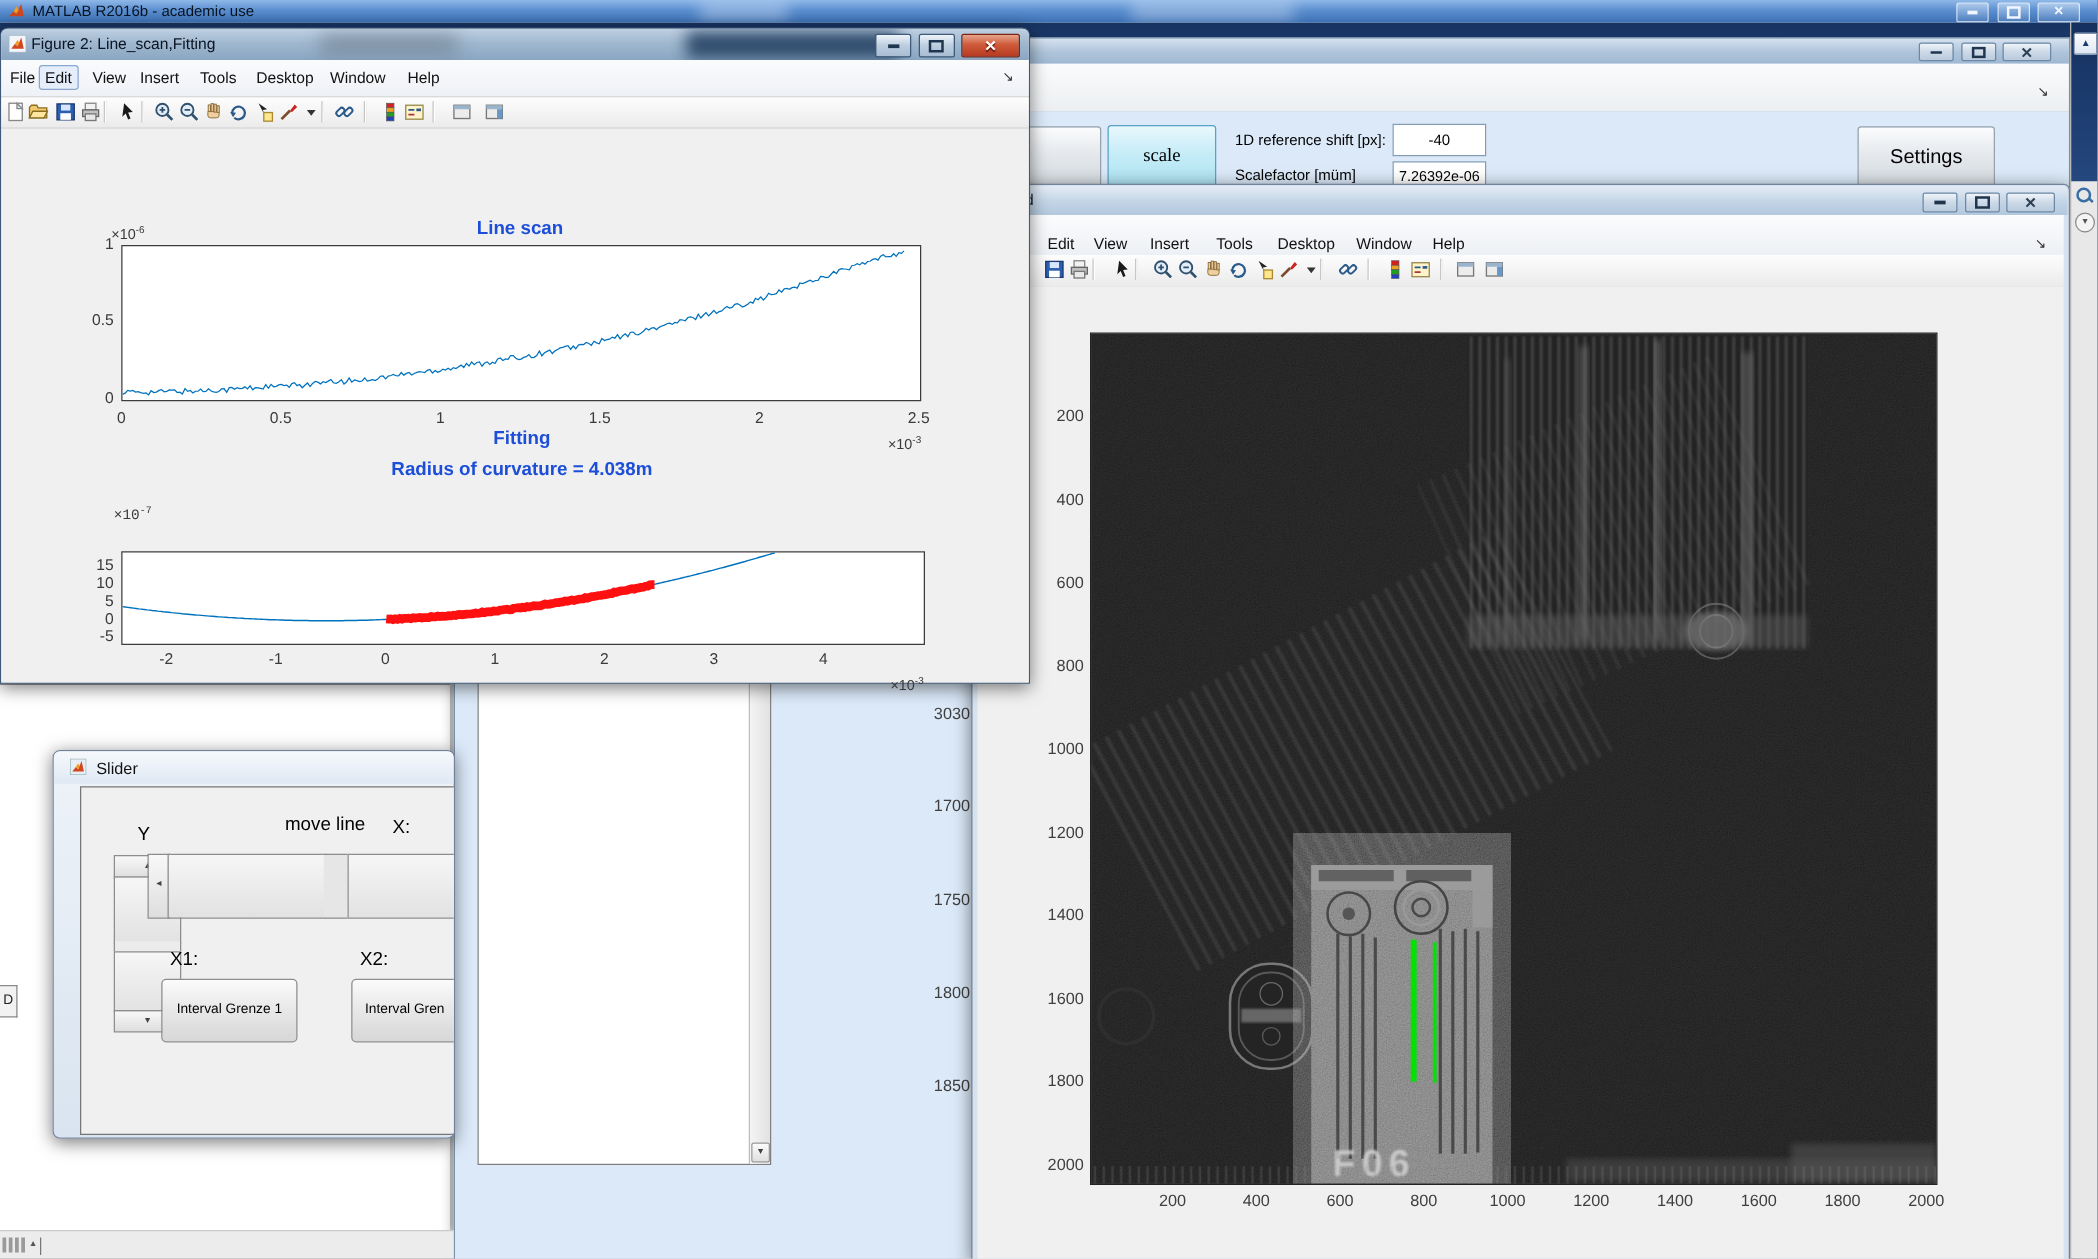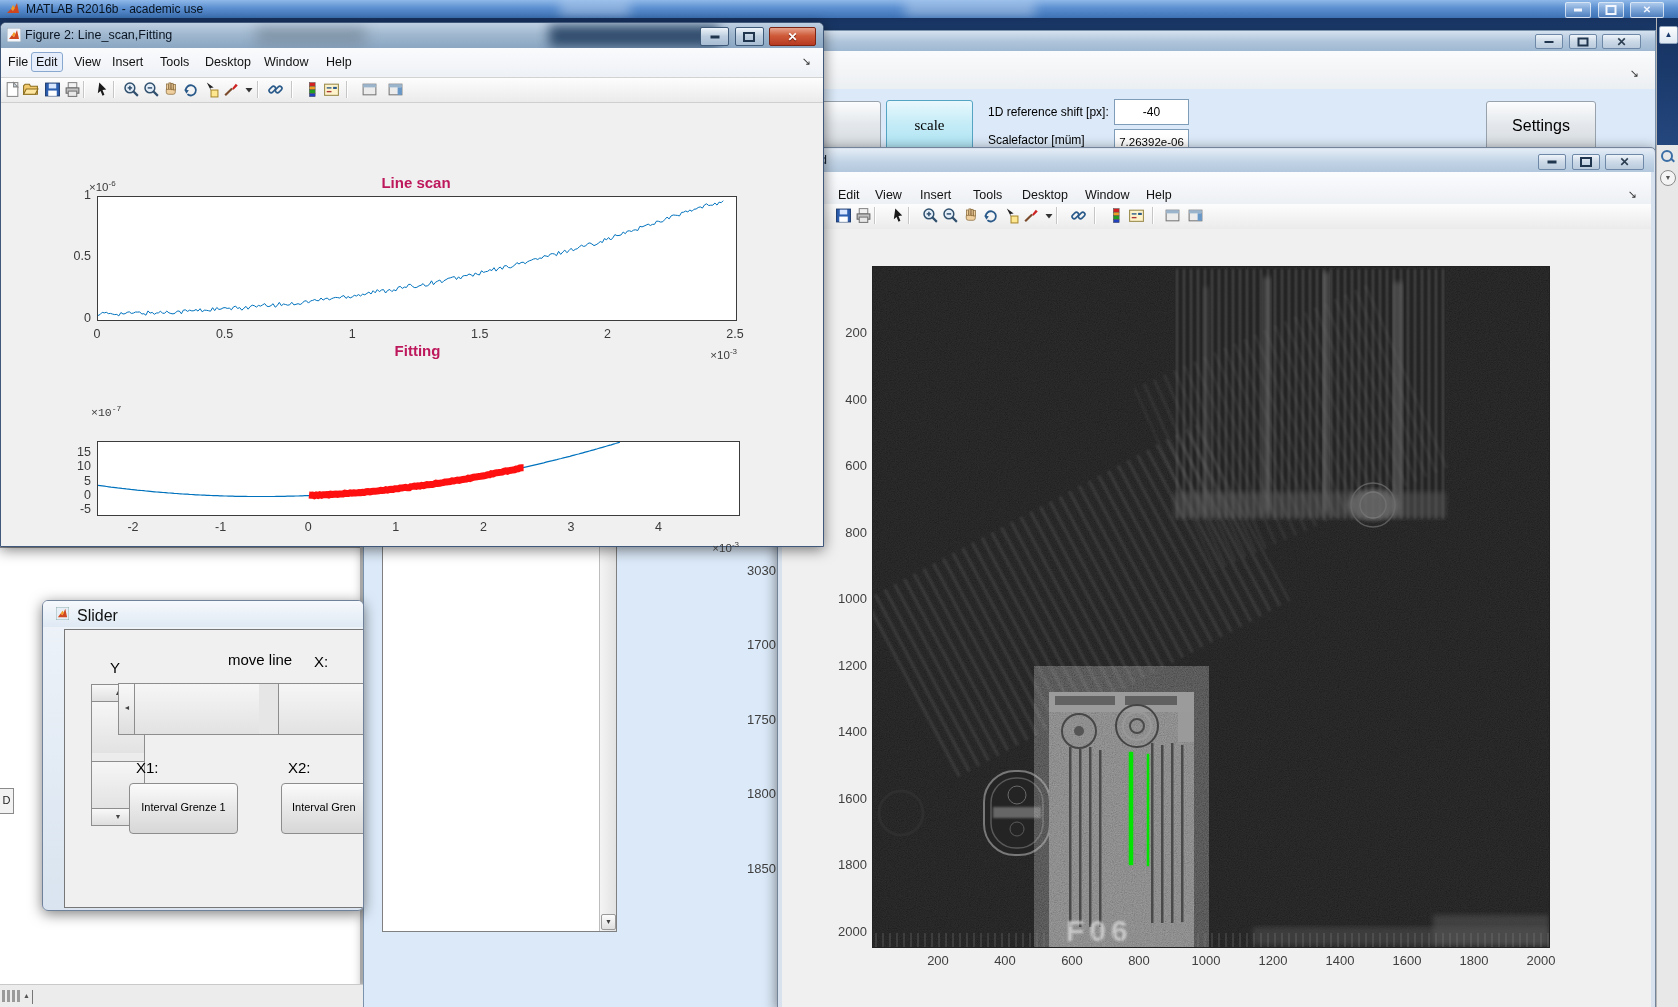--- a/index.html
+++ b/index.html
@@ -43,21 +43,21 @@
   .fcb .g{position:absolute;left:50%;top:50%;transform:translate(-50%,-50%);}
   .fcb .g-min2{width:9px;height:3px;background:#20364e;}
   .fcb .g-box2{width:8px;height:6px;border:2px solid #20364e;}
   .fcb .g-x{color:#fff;font-size:12px;font-weight:bold;line-height:12px;text-shadow:0 1px 1px #5e1206;}
   #fig2-menubar{position:absolute;left:0;top:25px;width:100%;height:29px;
     background:linear-gradient(#fafbfd,#eef1f6);border-bottom:1px solid #d2d2d2;}
   #fig2-toolbar{position:absolute;left:0;top:55px;width:100%;height:24px;
     background:linear-gradient(#fdfdfd,#ebebeb);border-bottom:1px solid #cfcfcf;}
   #fig2-canvas{position:absolute;left:0;top:80px;width:100%;height:443px;background:#f0f0f0;}
   .axes-box{position:absolute;background:#fff;border:1px solid #3c3c3c;}
-  .plot-title{position:absolute;font-weight:bold;font-size:15px;color:#be185d;text-align:center;}
+  .plot-title{position:absolute;font-weight:bold;font-size:15px;color:#1d4ed8;text-align:center;}
   .tick-label{position:absolute;font-size:12.5px;color:#3a3a3a;}
   .mult-label{position:absolute;font-size:11.5px;color:#3a3a3a;}
   
   #dwin{left:777px;top:147px;width:877px;height:860px;border:1px solid #72839a;
     border-radius:5px 5px 0 0;background:#d7e2ee;}
   #dwin-titlebar{position:absolute;left:1px;top:1px;right:1px;height:23px;border-radius:4px 4px 0 0;
     background:linear-gradient(#e3ecf6,#c2d4e6 55%,#b3c8dd);}
   #dwin-title-text{position:absolute;left:41px;top:4px;font-size:12.5px;color:#15202e;}
   .fcb.inactive{background:linear-gradient(#eff4f9,#ccd9e7 50%,#bacbdd);border-color:#6d89a7;}
   .fcb .g-x2{color:#2c3e52;font-size:12px;font-weight:bold;line-height:12px;}
@@ -85,21 +85,21 @@
   #gui-list-scroll{position:absolute;right:0;top:0;width:16px;bottom:0;
     background:linear-gradient(90deg,#f4f4f4,#e2e2e2);border-left:1px solid #bdbdbd;}
   .scroll-btn{position:absolute;left:1px;width:13px;height:14px;border:1px solid #9a9a9a;border-radius:2px;
     background:linear-gradient(#fcfcfc,#dfdfdf);color:#3f3f3f;font-size:7px;text-align:center;line-height:13px;}
   .gui-axlabel{position:absolute;width:80px;text-align:right;font-size:13px;color:#3f3f3f;}
   
   #sliderwin{left:42px;top:600px;width:320px;height:309px;border:1px solid #70819a;border-radius:6px;
     background:linear-gradient(#eef3f9,#d9e4f0);overflow:hidden;}
   #slider-titlebar{position:absolute;left:0;top:0;width:100%;height:26px;
     background:linear-gradient(#f6f9fc,#dfe9f4);}
-  #slider-title-text{position:absolute;left:34px;top:6px;font-size:16px;color:#111;}
+  #slider-title-text{position:absolute;left:34px;top:6px;font-size:13px;color:#111;}
   #slider-panel{position:absolute;left:21px;top:28px;width:310px;height:277px;background:#f0f0f0;border:1px solid #777;}
   .sl-label{position:absolute;font-size:15px;color:#000;}
   .sl-btn{position:absolute;border:1px solid #8d8d8d;border-radius:4px;text-align:center;
     background:linear-gradient(#fbfbfb,#e9e9e9 45%,#d7d7d7);color:#000;overflow:hidden;white-space:nowrap;}
   .sl-box{position:absolute;border:1px solid #8d8d8d;background:linear-gradient(#f6f6f6,#e2e2e2);}
   .sl-arrowbtn{position:absolute;border:1px solid #8d8d8d;background:linear-gradient(#f8f8f8,#dedede);
     color:#444;text-align:center;}
   
   #left-white-win{left:0;top:547px;width:360px;height:437px;background:#fff;border-top:1px solid #9a9a9a;box-shadow:2px 0 6px rgba(0,0,0,.25);}
   #dock-tab-d{left:0;top:788px;width:13px;height:24px;background:#f2f2f2;border:1px solid #8a8a8a;border-left:none;
@@ -561,20 +561,21 @@
           <div class="tick-label" style="left: 203.6px; top: 224px; width: 40px; text-align: center;">0.5</div>
           <div class="tick-label" style="left: 331.2px; top: 224px; width: 40px; text-align: center;">1</div>
           <div class="tick-label" style="left: 458.8px; top: 224px; width: 40px; text-align: center;">1.5</div>
           <div class="tick-label" style="left: 586.4px; top: 224px; width: 40px; text-align: center;">2</div>
           <div class="tick-label" style="left: 714px; top: 224px; width: 40px; text-align: center;">2.5</div>
         </div>
       <div class="mult-label" style="left:690px;top:244px;width:46px;text-align:right;">
         <span>×10</span><sup>-3</sup></div>
 
       <div class="plot-title" style="left:96px;top:239px;width:641px;">Fitting</div>
+      <div class="plot-title" style="left:96px;top:264px;width:641px;">Radius of curvature = 4.038m</div>
       <div class="mult-label" style="left:90px;top:301px;font-family:Liberation Mono, monospace;">
         <span>×10</span><sup>-7</sup></div>
       <div class="axes-box" id="fit-axes" style="left:96px;top:338px;width:641px;height:73px;"><svg width="641" height="73">
             <path d="M0.0 43.3 L2.2 43.6 L4.3 43.9 L6.5 44.2 L8.7 44.5 L10.9 44.8 L13.0 45.1 L15.2 45.3 L17.4 45.6 L19.6 45.9 L21.7 46.1 L23.9 46.4 L26.1 46.6 L28.3 46.9 L30.4 47.1 L32.6 47.4 L34.8 47.6 L37.0 47.8 L39.1 48.1 L41.3 48.3 L43.5 48.5 L45.7 48.7 L47.8 49.0 L50.0 49.2 L52.2 49.4 L54.4 49.6 L56.5 49.8 L58.7 50.0 L60.9 50.1 L63.1 50.3 L65.2 50.5 L67.4 50.7 L69.6 50.9 L71.8 51.0 L73.9 51.2 L76.1 51.4 L78.3 51.5 L80.5 51.7 L82.6 51.8 L84.8 52.0 L87.0 52.1 L89.2 52.2 L91.3 52.4 L93.5 52.5 L95.7 52.6 L97.9 52.8 L100.0 52.9 L102.2 53.0 L104.4 53.1 L106.6 53.2 L108.7 53.3 L110.9 53.4 L113.1 53.5 L115.3 53.6 L117.4 53.7 L119.6 53.7 L121.8 53.8 L124.0 53.9 L126.1 54.0 L128.3 54.0 L130.5 54.1 L132.7 54.1 L134.8 54.2 L137.0 54.3 L139.2 54.3 L141.3 54.3 L143.5 54.4 L145.7 54.4 L147.9 54.4 L150.0 54.5 L152.2 54.5 L154.4 54.5 L156.6 54.5 L158.7 54.5 L160.9 54.5 L163.1 54.5 L165.3 54.5 L167.4 54.5 L169.6 54.5 L171.8 54.5 L174.0 54.5 L176.1 54.5 L178.3 54.4 L180.5 54.4 L182.7 54.4 L184.8 54.3 L187.0 54.3 L189.2 54.2 L191.4 54.2 L193.5 54.1 L195.7 54.1 L197.9 54.0 L200.1 54.0 L202.2 53.9 L204.4 53.8 L206.6 53.7 L208.8 53.6 L210.9 53.6 L213.1 53.5 L215.3 53.4 L217.5 53.3 L219.6 53.2 L221.8 53.1 L224.0 53.0 L226.2 52.8 L228.3 52.7 L230.5 52.6 L232.7 52.5 L234.9 52.3 L237.0 52.2 L239.2 52.1 L241.4 51.9 L243.6 51.8 L245.7 51.6 L247.9 51.5 L250.1 51.3 L252.3 51.2 L254.4 51.0 L256.6 50.8 L258.8 50.7 L261.0 50.5 L263.1 50.3 L265.3 50.1 L267.5 49.9 L269.7 49.7 L271.8 49.5 L274.0 49.3 L276.2 49.1 L278.4 48.9 L280.5 48.7 L282.7 48.5 L284.9 48.3 L287.0 48.0 L289.2 47.8 L291.4 47.6 L293.6 47.3 L295.7 47.1 L297.9 46.8 L300.1 46.6 L302.3 46.3 L304.4 46.1 L306.6 45.8 L308.8 45.6 L311.0 45.3 L313.1 45.0 L315.3 44.7 L317.5 44.5 L319.7 44.2 L321.8 43.9 L324.0 43.6 L326.2 43.3 L328.4 43.0 L330.5 42.7 L332.7 42.4 L334.9 42.1 L337.1 41.7 L339.2 41.4 L341.4 41.1 L343.6 40.8 L345.8 40.4 L347.9 40.1 L350.1 39.7 L352.3 39.4 L354.5 39.1 L356.6 38.7 L358.8 38.3 L361.0 38.0 L363.2 37.6 L365.3 37.2 L367.5 36.9 L369.7 36.5 L371.9 36.1 L374.0 35.7 L376.2 35.3 L378.4 34.9 L380.6 34.5 L382.7 34.1 L384.9 33.7 L387.1 33.3 L389.3 32.9 L391.4 32.5 L393.6 32.1 L395.8 31.7 L398.0 31.2 L400.1 30.8 L402.3 30.4 L404.5 29.9 L406.7 29.5 L408.8 29.0 L411.0 28.6 L413.2 28.1 L415.4 27.6 L417.5 27.2 L419.7 26.7 L421.9 26.2 L424.0 25.8 L426.2 25.3 L428.4 24.8 L430.6 24.3 L432.7 23.8 L434.9 23.3 L437.1 22.8 L439.3 22.3 L441.4 21.8 L443.6 21.3 L445.8 20.8 L448.0 20.2 L450.1 19.7 L452.3 19.2 L454.5 18.7 L456.7 18.1 L458.8 17.6 L461.0 17.0 L463.2 16.5 L465.4 15.9 L467.5 15.4 L469.7 14.8 L471.9 14.3 L474.1 13.7 L476.2 13.1 L478.4 12.5 L480.6 12.0 L482.8 11.4 L484.9 10.8 L487.1 10.2 L489.3 9.6 L491.5 9.0 L493.6 8.4 L495.8 7.8 L498.0 7.2 L500.2 6.5 L502.3 5.9 L504.5 5.3 L506.7 4.7 L508.9 4.0 L511.0 3.4 L513.2 2.8 L515.4 2.1 L517.6 1.5 L519.7 0.8 L521.9 0.2 " fill="none" stroke="#0072bd" stroke-width="1.2"></path>
             <path d="M211.0 53.1 L212.8 53.3 L214.6 53.1 L216.4 53.7 L218.2 53.0 L220.0 53.5 L221.8 52.7 L223.6 53.3 L225.3 52.7 L227.1 52.7 L228.9 52.6 L230.7 53.0 L232.5 52.2 L234.3 52.5 L236.1 52.2 L237.9 52.0 L239.6 52.4 L241.4 52.0 L243.2 52.0 L245.0 52.0 L246.8 51.2 L248.6 51.5 L250.4 51.5 L252.2 50.9 L253.9 51.2 L255.7 50.9 L257.5 51.1 L259.3 50.9 L261.1 50.5 L262.9 50.7 L264.7 50.2 L266.5 50.4 L268.3 49.7 L270.0 49.6 L271.8 49.9 L273.6 49.5 L275.4 49.3 L277.2 49.2 L279.0 49.1 L280.8 48.9 L282.6 48.4 L284.3 48.6 L286.1 48.4 L287.9 47.6 L289.7 48.1 L291.5 47.5 L293.3 47.3 L295.1 47.5 L296.9 46.7 L298.6 46.8 L300.4 46.8 L302.2 46.0 L304.0 45.9 L305.8 45.6 L307.6 45.3 L309.4 45.8 L311.2 45.7 L312.9 44.6 L314.7 44.4 L316.5 44.1 L318.3 44.4 L320.1 43.8 L321.9 44.1 L323.7 43.3 L325.5 43.6 L327.3 43.1 L329.0 42.6 L330.8 42.7 L332.6 42.6 L334.4 42.6 L336.2 42.0 L338.0 41.2 L339.8 41.5 L341.6 41.3 L343.3 40.9 L345.1 40.6 L346.9 40.1 L348.7 40.1 L350.5 39.7 L352.3 39.5 L354.1 38.8 L355.9 39.0 L357.6 38.5 L359.4 38.0 L361.2 38.4 L363.0 37.9 L364.8 37.4 L366.6 37.2 L368.4 37.1 L370.2 36.1 L371.9 36.5 L373.7 35.9 L375.5 35.3 L377.3 35.1 L379.1 34.8 L380.9 34.4 L382.7 34.3 L384.5 34.0 L386.2 33.7 L388.0 33.4 L389.8 32.8 L391.6 32.8 L393.4 31.7 L395.2 31.9 L397.0 31.1 L398.8 30.7 L400.6 30.6 L402.3 30.4 L404.1 30.1 L405.9 29.3 L407.7 28.9 L409.5 29.3 L411.3 28.6 L413.1 28.3 L414.9 27.9 L416.6 27.8 L418.4 27.0 L420.2 26.9 L422.0 25.9 L423.8 25.7 L425.6 25.7 " fill="none" stroke="#ff1010" stroke-width="7"></path>
           </svg></div>
       <div id="fit-yticks">
           <div class="tick-label" style="left: 58px; top: 342px; width: 32px; text-align: right;">15</div>
           <div class="tick-label" style="left: 58px; top: 356.3px; width: 32px; text-align: right;">10</div>
           <div class="tick-label" style="left: 58px; top: 370.6px; width: 32px; text-align: right;">5</div>

